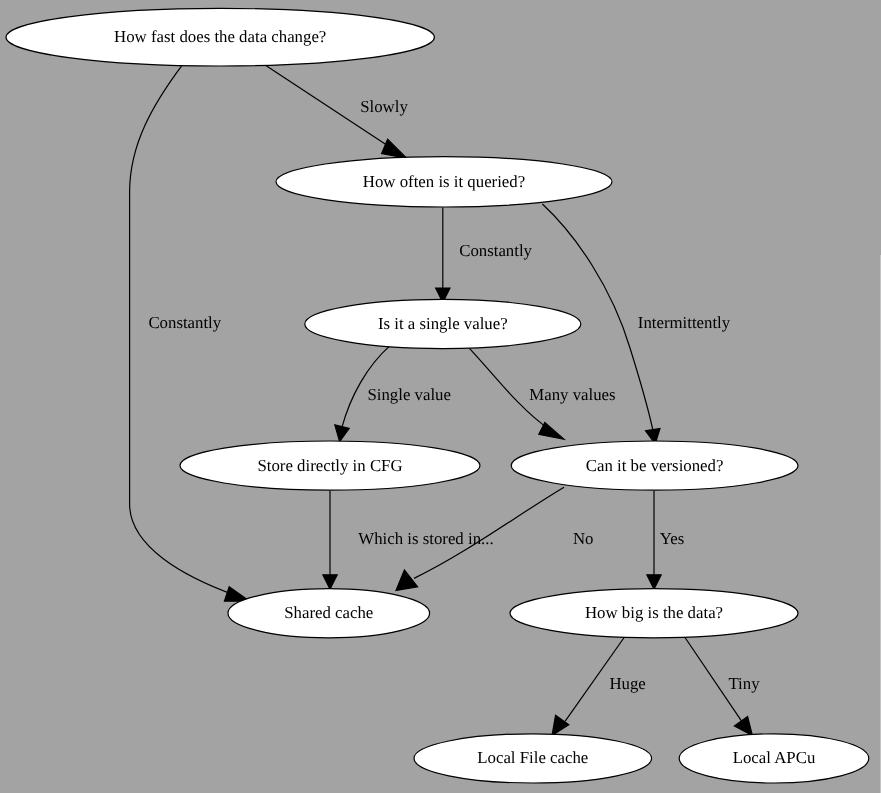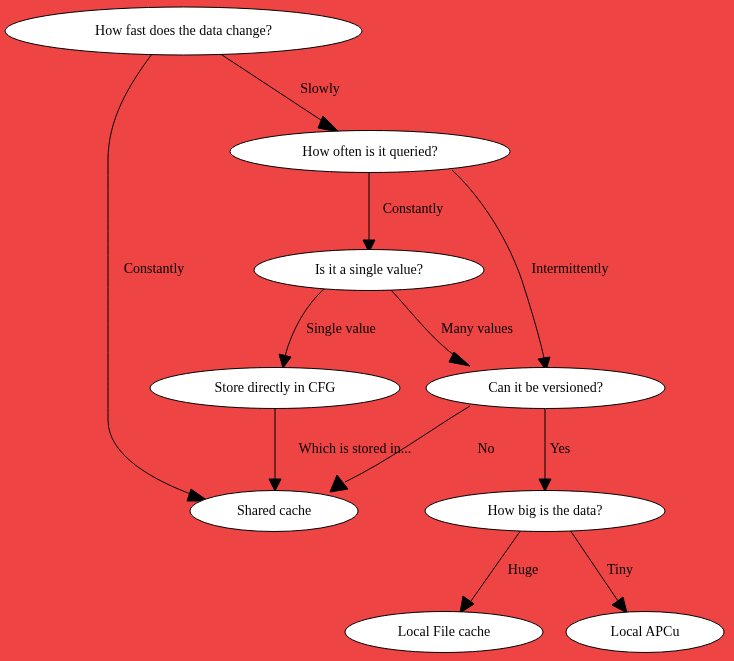--- a/index.html
+++ b/index.html
@@ -5,21 +5,21 @@
 <style>
   html, body {
     margin: 0;
     padding: 0;
     background: #ffffff;
   }
   #diagram-root {
     position: relative;
     width: 734px;
     height: 661px;
-    background: #ef4444;
+    background: #a3a3a3;
     font-family: "Liberation Serif", "DejaVu Serif", serif;
     overflow: hidden;
   }
   #graph-svg {
     display: block;
     width: 734px;
     height: 661px;
   }
   .node-ellipse {
     fill: #ffffff;

